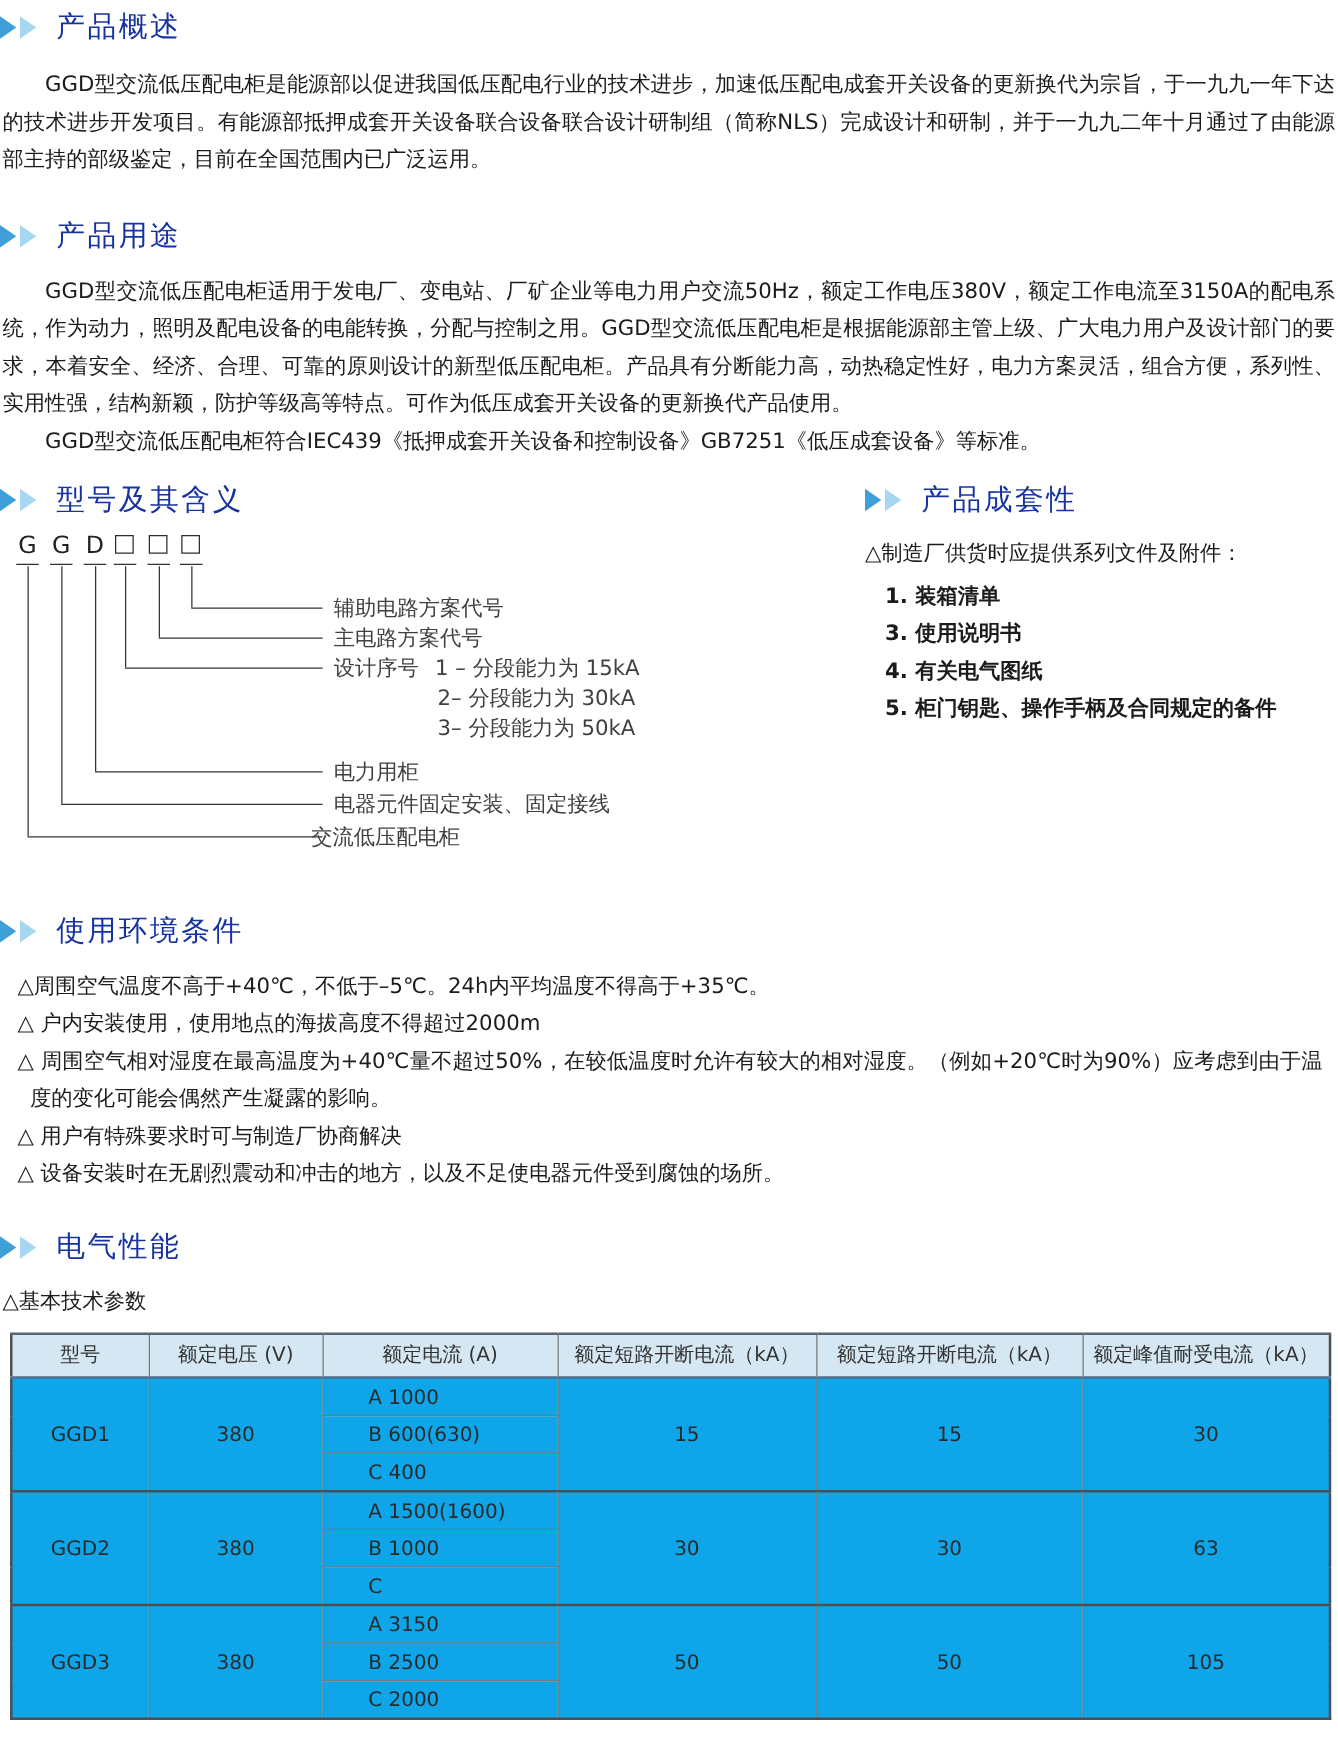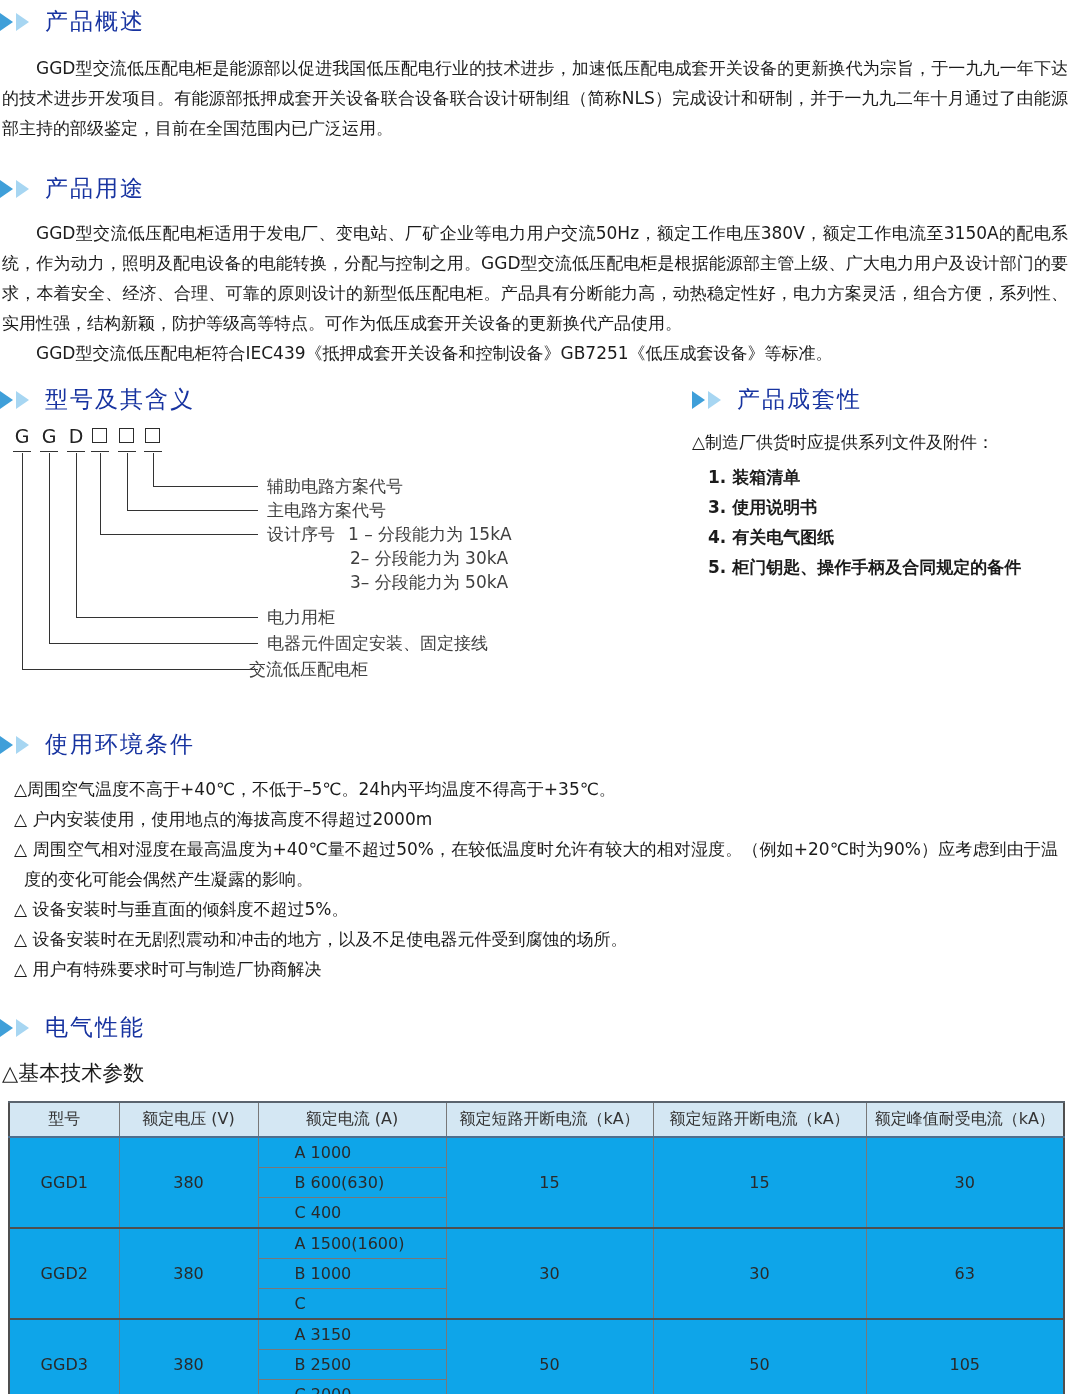--- a/index.html
+++ b/index.html
@@ -53,21 +53,21 @@
   
   .h-env{margin-top:36px;}
   .env-list{margin-top:14px;}
   .env-item{
     font-size:17px;line-height:30px;text-align:justify;
     padding-left:12px;text-indent:-10px;margin:0 12px;
   }
 
   
   .h-elec{margin-top:28px;}
-  .elec-sub{font-size:21px;margin-top:16px;padding-left:2px;}
+  .elec-sub{font-size:17px;margin-top:16px;padding-left:2px;}
 
   
   .spec-table{
     border-collapse:collapse;table-layout:fixed;
     margin:14px 7px 0 8px;width:1055px;
     font-size:16px;color:#2a2a2a;
     border:2px solid #4f4f4f;
   }
   .spec-table th,.spec-table td{border:1px solid #787878;text-align:center;padding:0;}
   .spec-table thead th{
@@ -173,23 +173,22 @@
 
   <div class="sec-head h-env">
     <span class="tri tri1"></span>
     <span class="tri tri2"></span>
     <span class="sec-title">使用环境条件</span>
   </div>
   <div class="env-list">
     <div class="env-item">△周围空气温度不高于+40℃，不低于–5℃。24h内平均温度不得高于+35℃。</div>
     <div class="env-item">△ 户内安装使用，使用地点的海拔高度不得超过2000m</div>
     <div class="env-item">△ 周围空气相对湿度在最高温度为+40℃量不超过50%，在较低温度时允许有较大的相对湿度。（例如+20℃时为90%）应考虑到由于温度的变化可能会偶然产生凝露的影响。</div>
-    <div class="env-item">△ 设备安装时与垂直面的倾斜度不超过5%。</div>
+    <div class="env-item">△ 用户有特殊要求时可与制造厂协商解决</div>
     <div class="env-item">△ 设备安装时在无剧烈震动和冲击的地方，以及不足使电器元件受到腐蚀的场所。</div>
-    <div class="env-item">△ 用户有特殊要求时可与制造厂协商解决</div>
   </div>
 
   <div class="sec-head h-elec">
     <span class="tri tri1"></span>
     <span class="tri tri2"></span>
     <span class="sec-title">电气性能</span>
   </div>
   <div class="elec-sub">△基本技术参数</div>
 
   <table class="spec-table">

